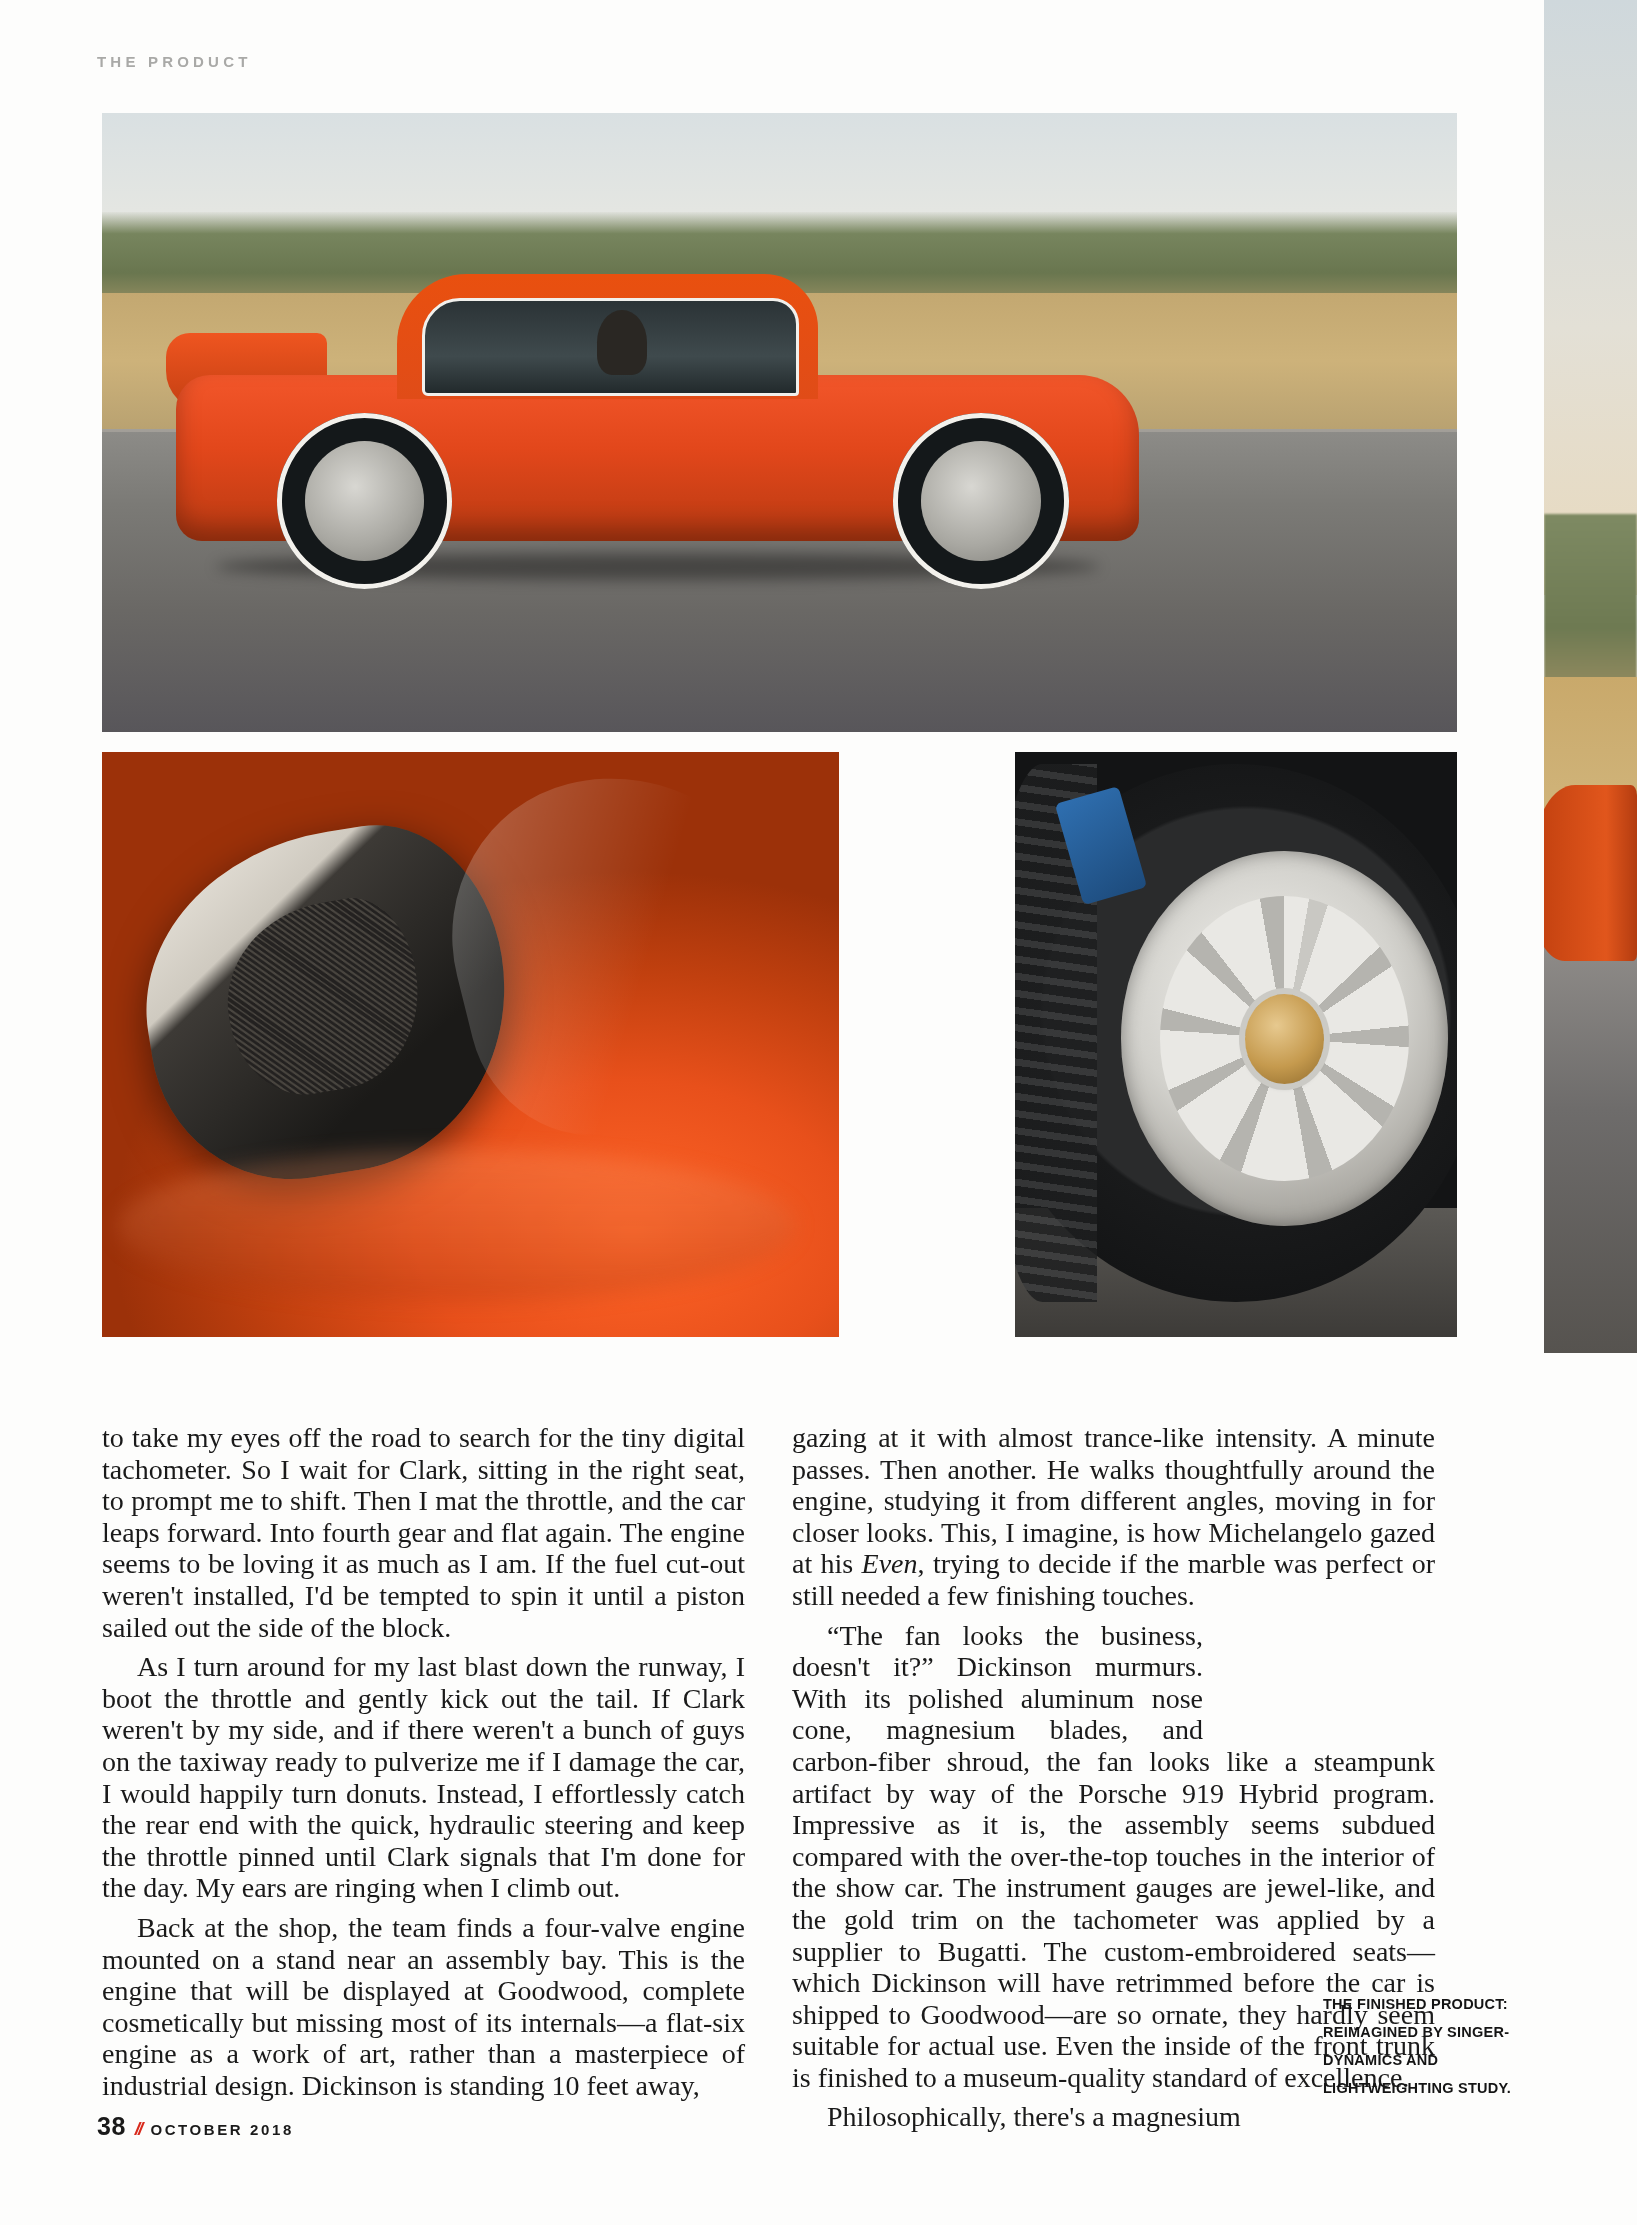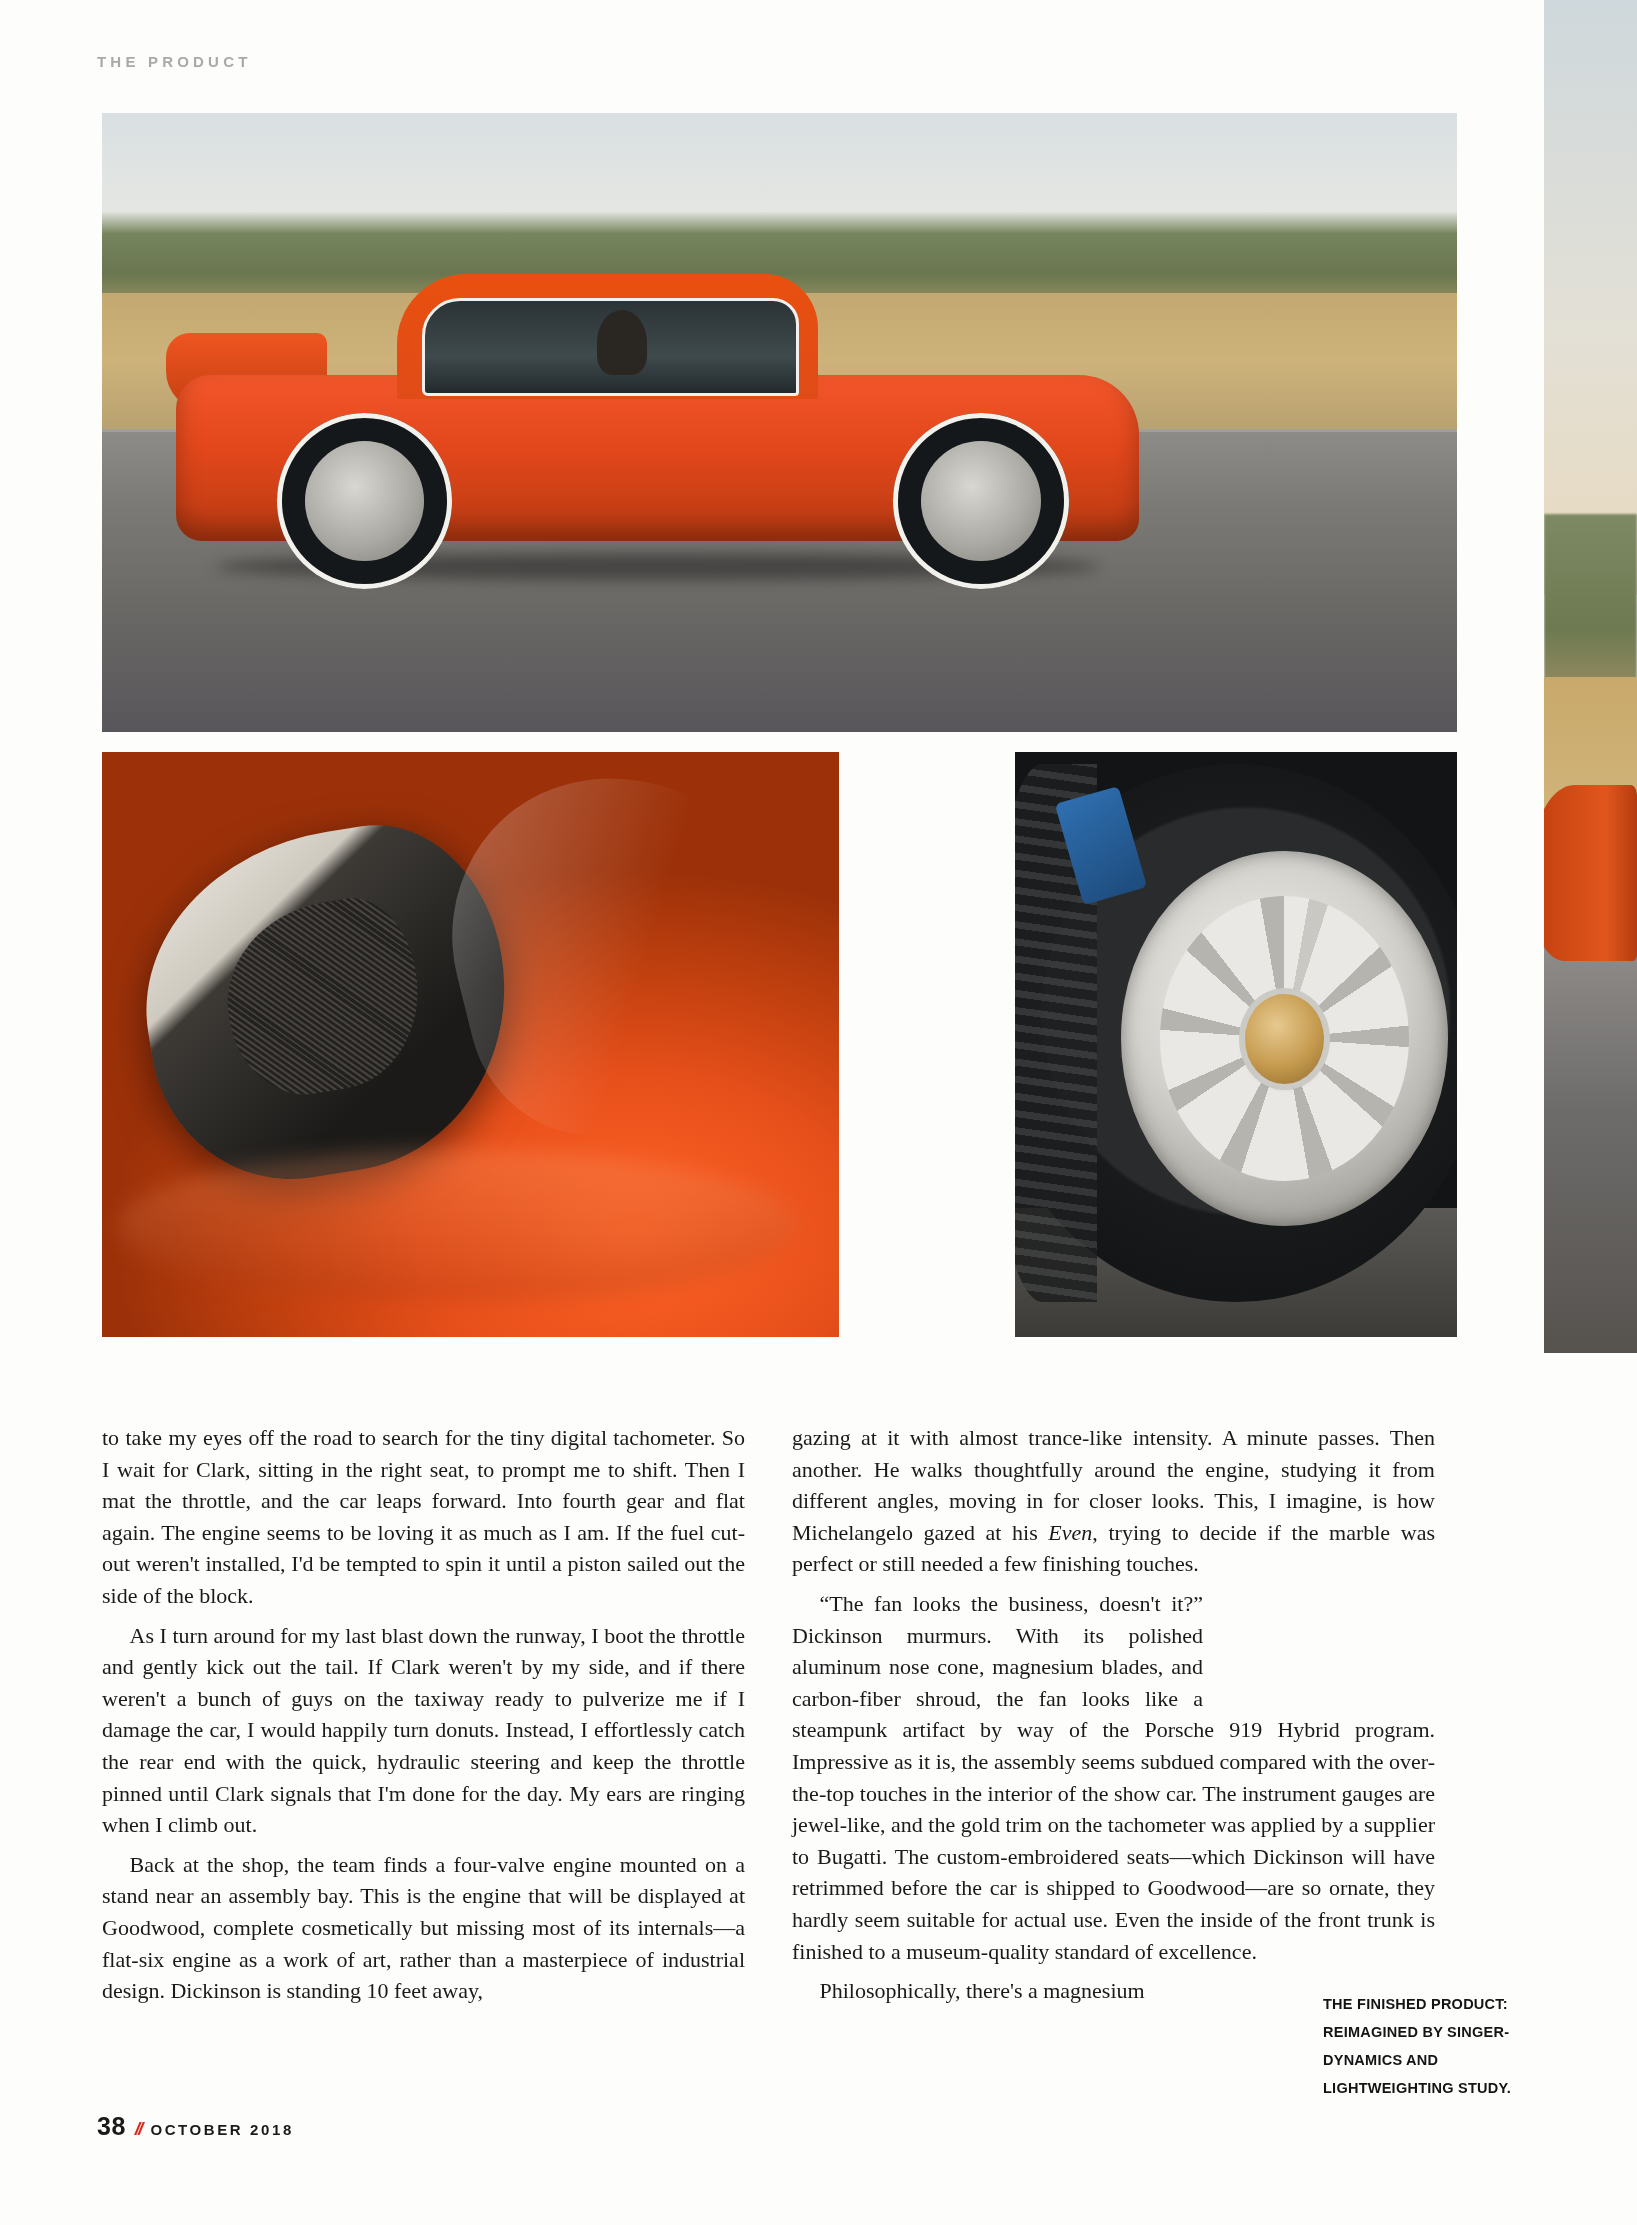--- a/index.html
+++ b/index.html
@@ -325,21 +325,21 @@
     background: linear-gradient(160deg, #2f6fb0 0%, #1d4b7c 100%);
     border-radius: 6px;
     transform: rotate(-16deg);
   }
 
   
   .col {
     position: absolute;
     top: 1422px;
     width: 643px;
-    font-size: 22px;
+    font-size: 28px;
     line-height: 31.6px;
     color: #1a1a1a;
     text-align: justify;
     text-justify: inter-word;
     hyphens: auto;
   }
   .col p { margin: 0; }
   .col p + p { text-indent: 1.25em; margin-top: 8px; }
   .col-left { left: 102px; }
   .col-right { left: 792px; }

